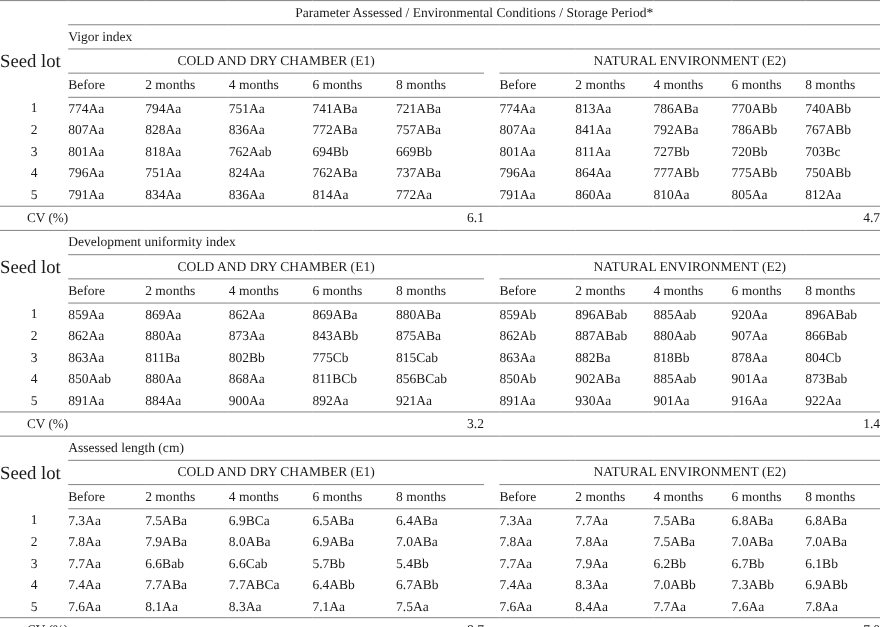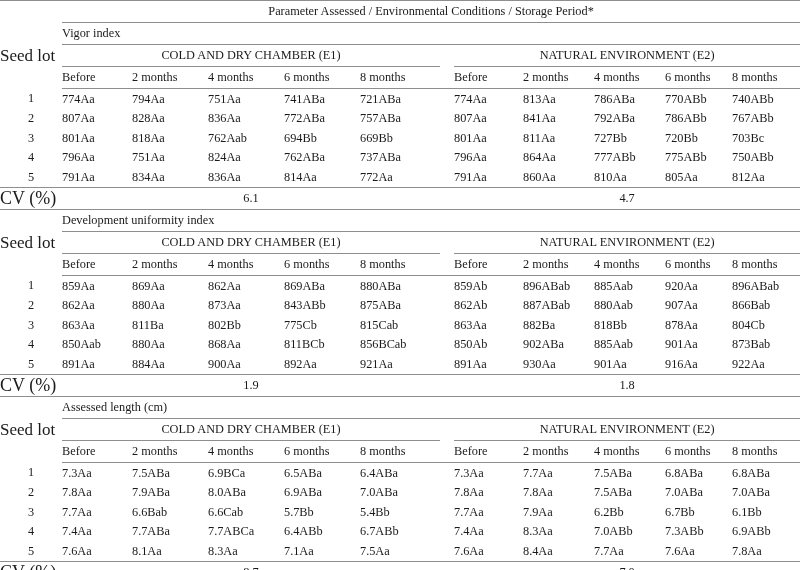--- a/index.html
+++ b/index.html
@@ -103,27 +103,27 @@
     text-align: left;
     padding-left: 8px;
     height: 19.6px;
     font-size: 12.3px;
     white-space: nowrap;
   }
   tr.data-row td {
     height: 19.6px;
   }
   .cv-label {
-    text-align: left;
+    text-align: right;
     padding-left: 4px;
     height: 21px;
-    font-size: 18px;
+    font-size: 12px;
   }
   .cv-val {
-    text-align: center;
+    text-align: right;
     height: 21px;
     font-size: 12.3px;
   }
   .sect-title {
     text-align: left;
     height: 21px;
     padding: 2px 0 3px 0;
     font-size: 12.3px;
   }
   .nogap { }
@@ -337,23 +337,23 @@
           <td class="dat">921Aa</td>
           <td></td>
           <td class="dat-e">891Aa</td>
           <td class="dat-e">930Aa</td>
           <td class="dat-e">901Aa</td>
           <td class="dat-e">916Aa</td>
           <td class="dat-e">922Aa</td>
         </tr>
         <tr class="rule-top">
           <td class="cv-label">CV (%)</td>
-          <td class="cv-val" colspan="5">1.9</td>
-          <td></td>
-          <td class="cv-val" colspan="5">1.8</td>
+          <td class="cv-val" colspan="5">3.2</td>
+          <td></td>
+          <td class="cv-val" colspan="5">1.4</td>
         </tr>
         <tr class="rule-top">
           <td rowspan="3" class="seedlot-label">Seed lot</td>
           <td class="sect-title under-group" colspan="11">Assessed length (cm)</td>
         </tr>
         <tr>
           <td class="th-center under-group" colspan="5">COLD AND DRY CHAMBER (E1)</td>
           <td class="nogap"></td>
           <td class="th-center under-group" colspan="5">NATURAL ENVIRONMENT (E2)</td>
         </tr>

